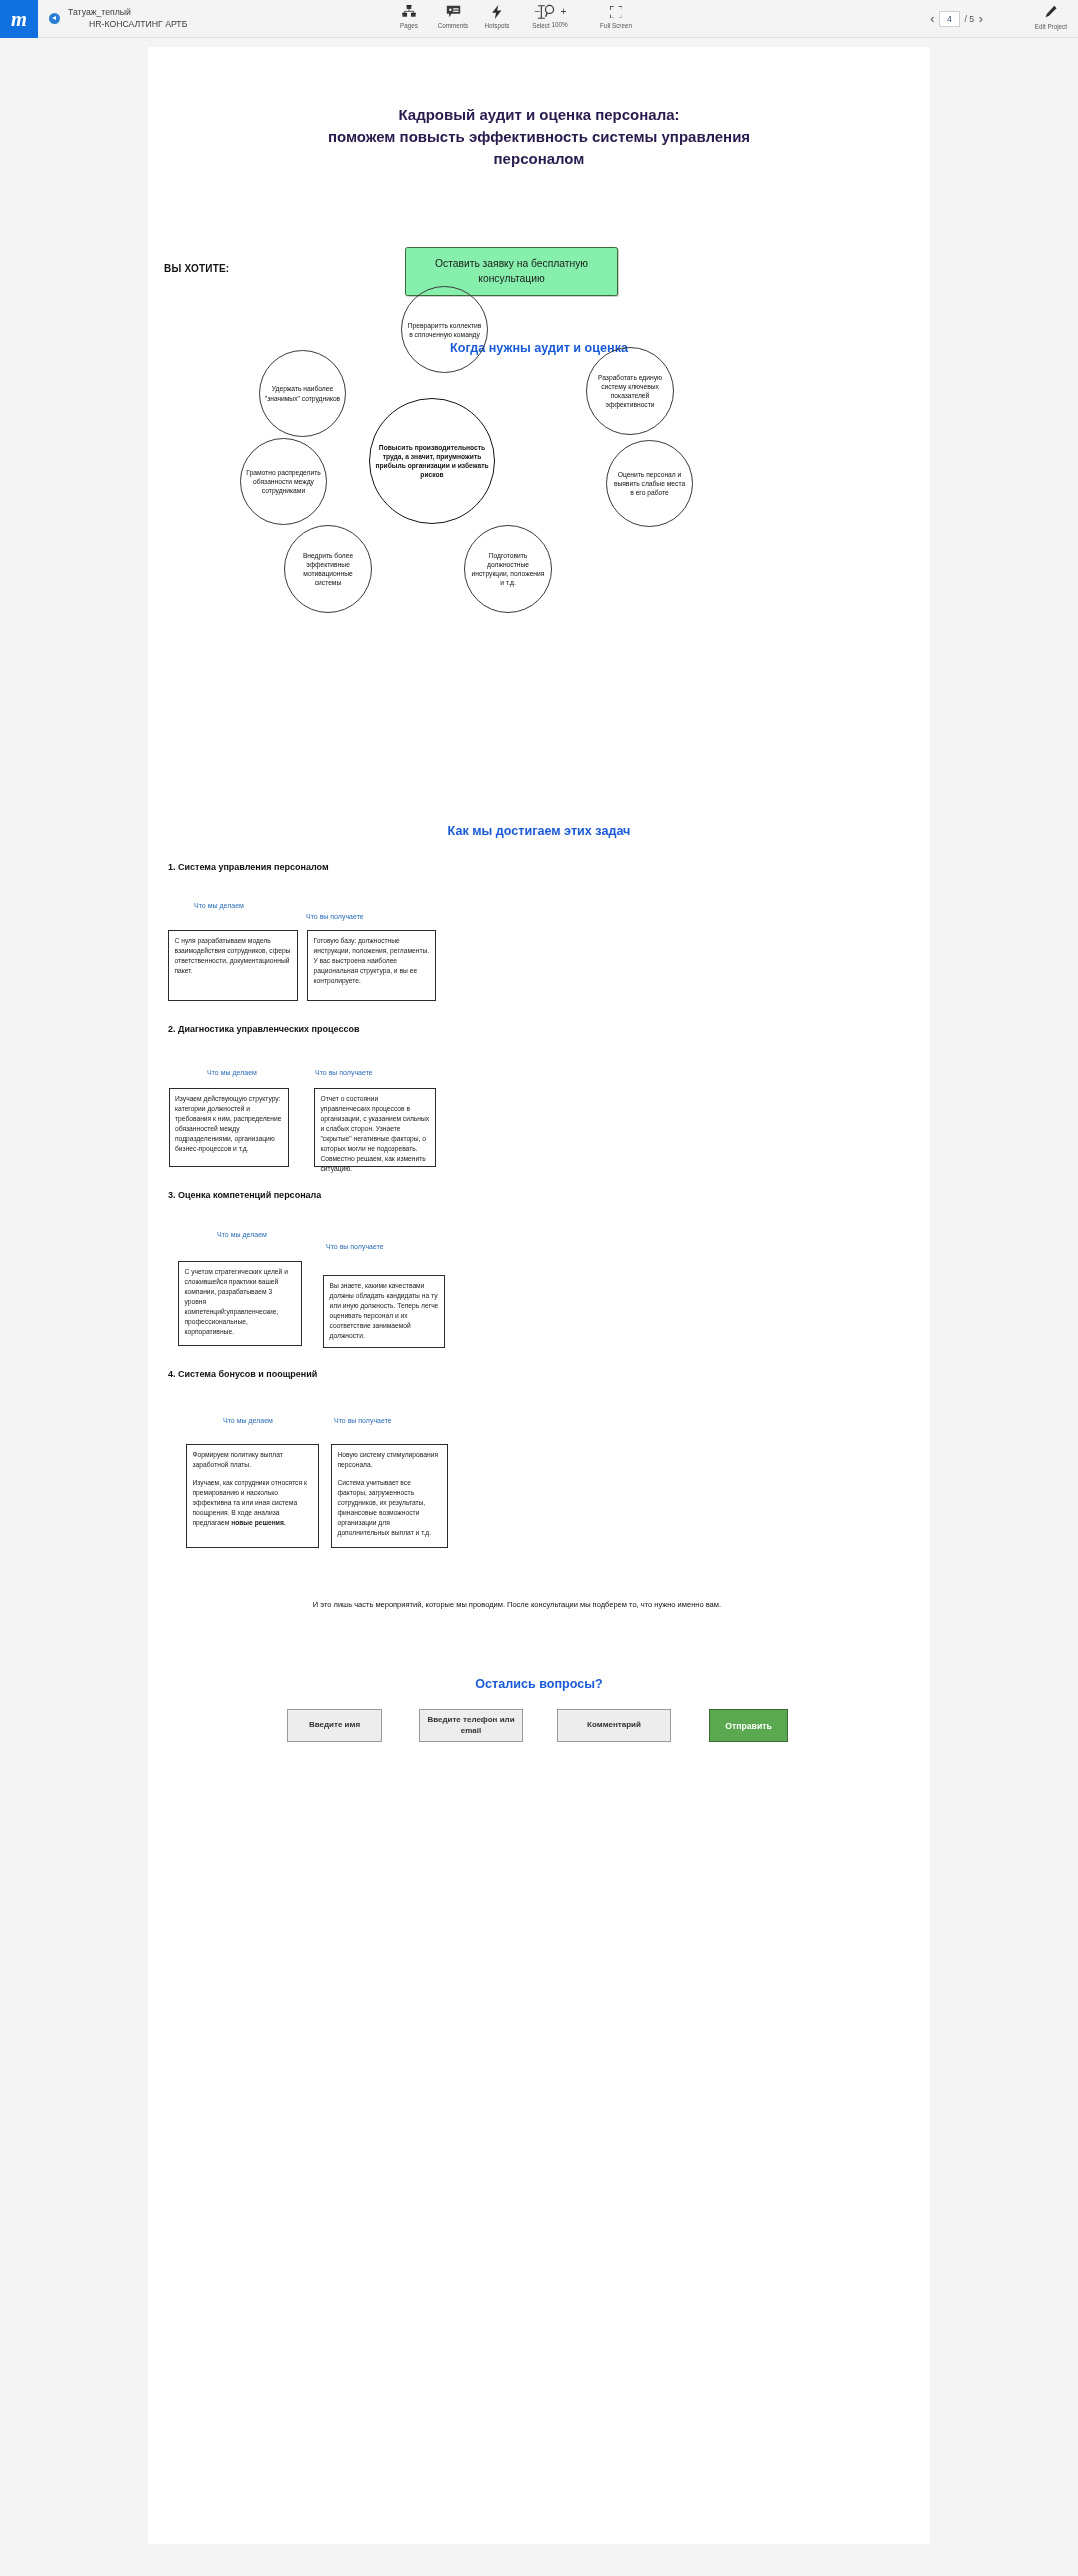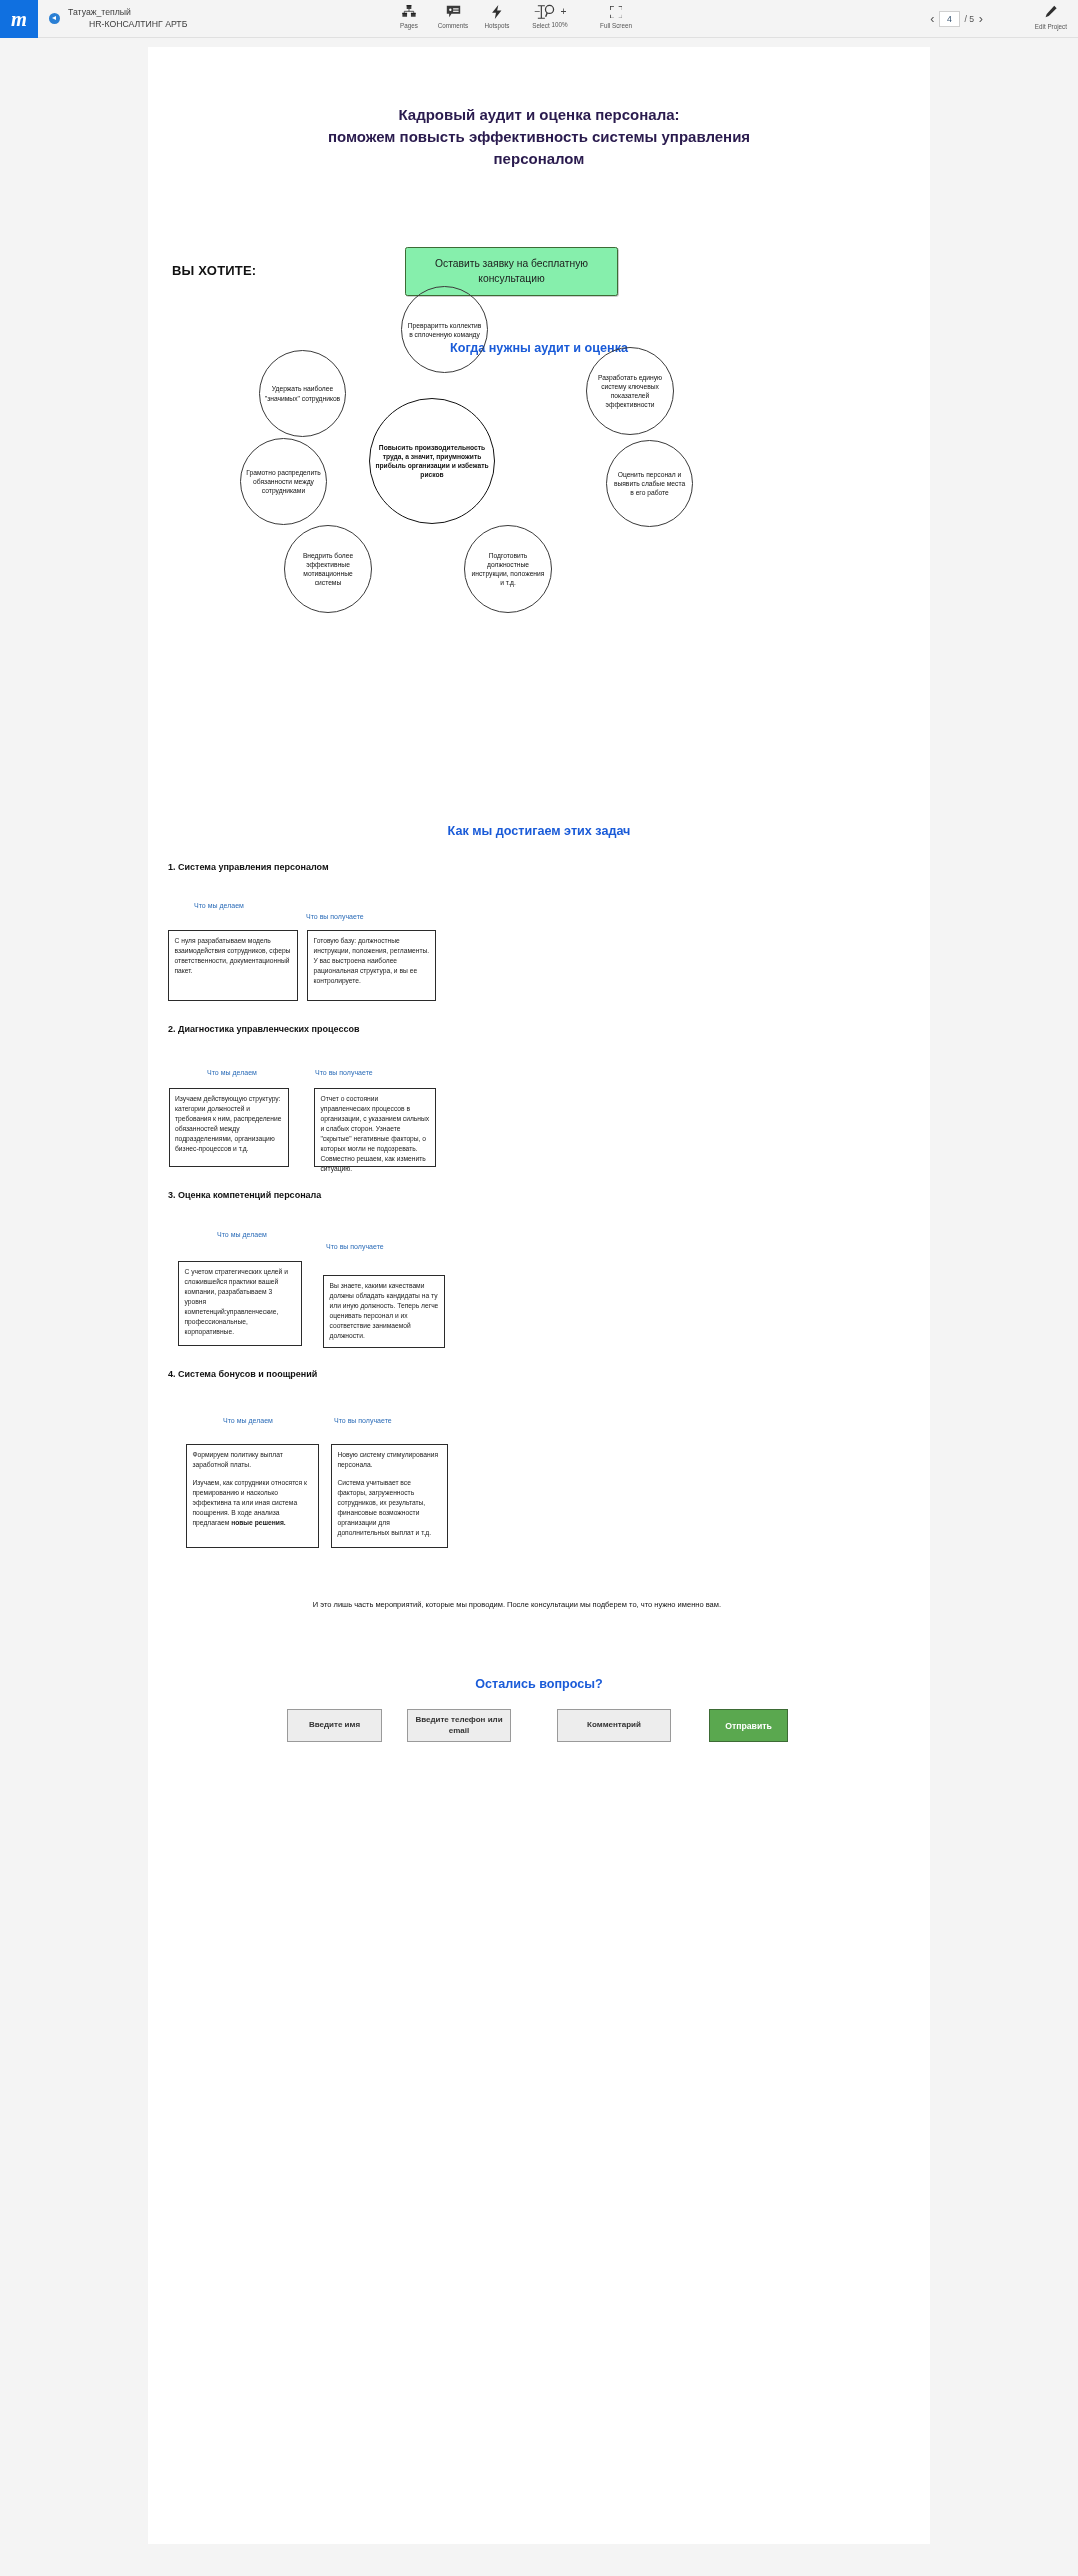--- a/index.html
+++ b/index.html
@@ -102,22 +102,22 @@
     font-size:10.3px; color:#1a1a1a; line-height:1.45; padding:0 11px;
     cursor:pointer;
     box-shadow:0.8px 0.8px 0 rgba(0,0,0,.25);
   }
   .sec-heading {
     position:absolute; width:100%; text-align:center;
     font-size:12.6px; font-weight:bold; color:#1a5bd8; line-height:1.5;
   }
 
   .vyhotite {
-    position:absolute; left:24px; top:216px;
-    font-size:13px; font-weight:bold; color:#111; letter-spacing:0.2px;
+    position:absolute; left:16px; top:216px;
+    font-size:10px; font-weight:bold; color:#111; letter-spacing:0.2px;
   }
 
   
   #diagram { position:absolute; left:0; top:237px; width:782px; height:268px; }
   .circ {
     position:absolute; border:0.8px solid #3a3a3a; border-radius:50%;
     display:flex; align-items:center; justify-content:center; text-align:center;
     font-size:6.7px; color:#111; line-height:1.35; padding:4.7px;
   }
   .circ.center {
@@ -329,19 +329,19 @@
     <div style="height:8px;"></div>
     <div>Система учитывает все факторы, загруженность сотрудников, их результаты, финансовые возможности организации для дополнительных выплат и т.д.</div>
   </div>
 
   <div class="closing-note" style="top:1553px; width:553px;">И это лишь часть мероприятий, которые мы проводим. После консультации мы подберем то, что нужно именно вам.</div>
 
   <div class="sec-heading" style="top:1628px;">Остались вопросы?</div>
 
   <div class="form-row" style="top:1662px; height:47px;">
     <div class="finput" style="left:139px; top:0; width:95px;">Введите имя</div>
-    <div class="finput" style="left:259px; top:0; width:104px;">Введите телефон или email</div>
+    <div class="finput" style="left:271px; top:0; width:104px;">Введите телефон или email</div>
     <div class="finput" style="left:409px; top:0; width:114px;">Комментарий</div>
     <div class="fsubmit" style="left:561px; top:0; width:79px;">Отправить</div>
   </div>
 
 </div>
 
 
 </body></html>

